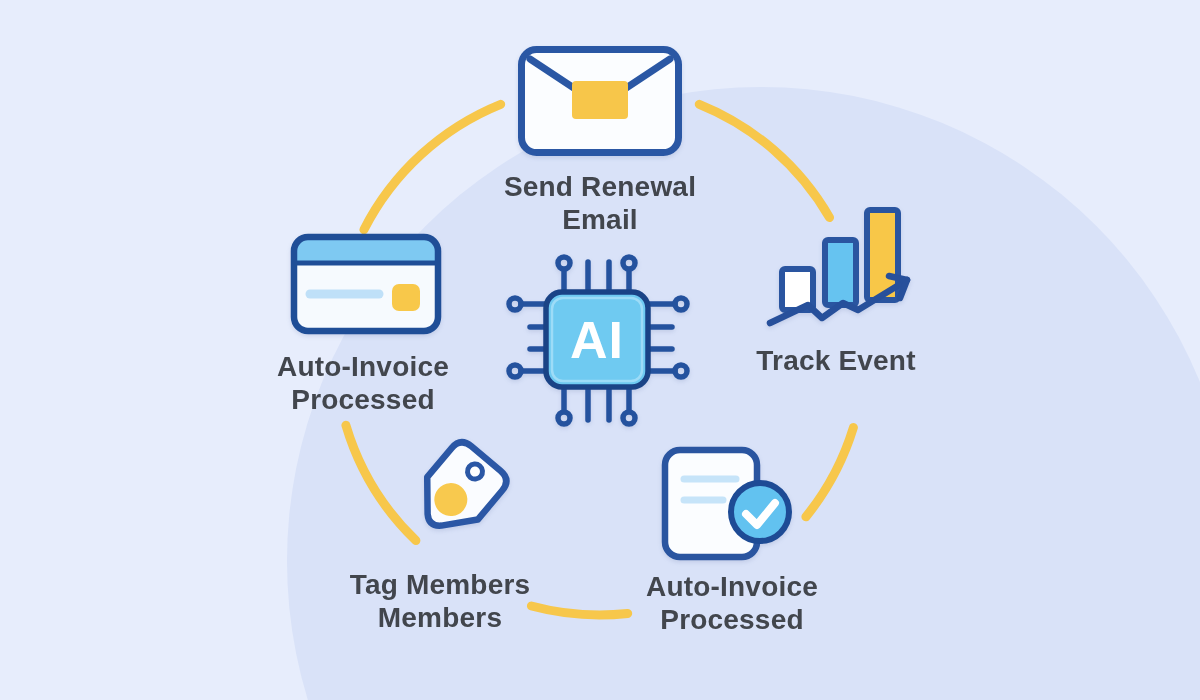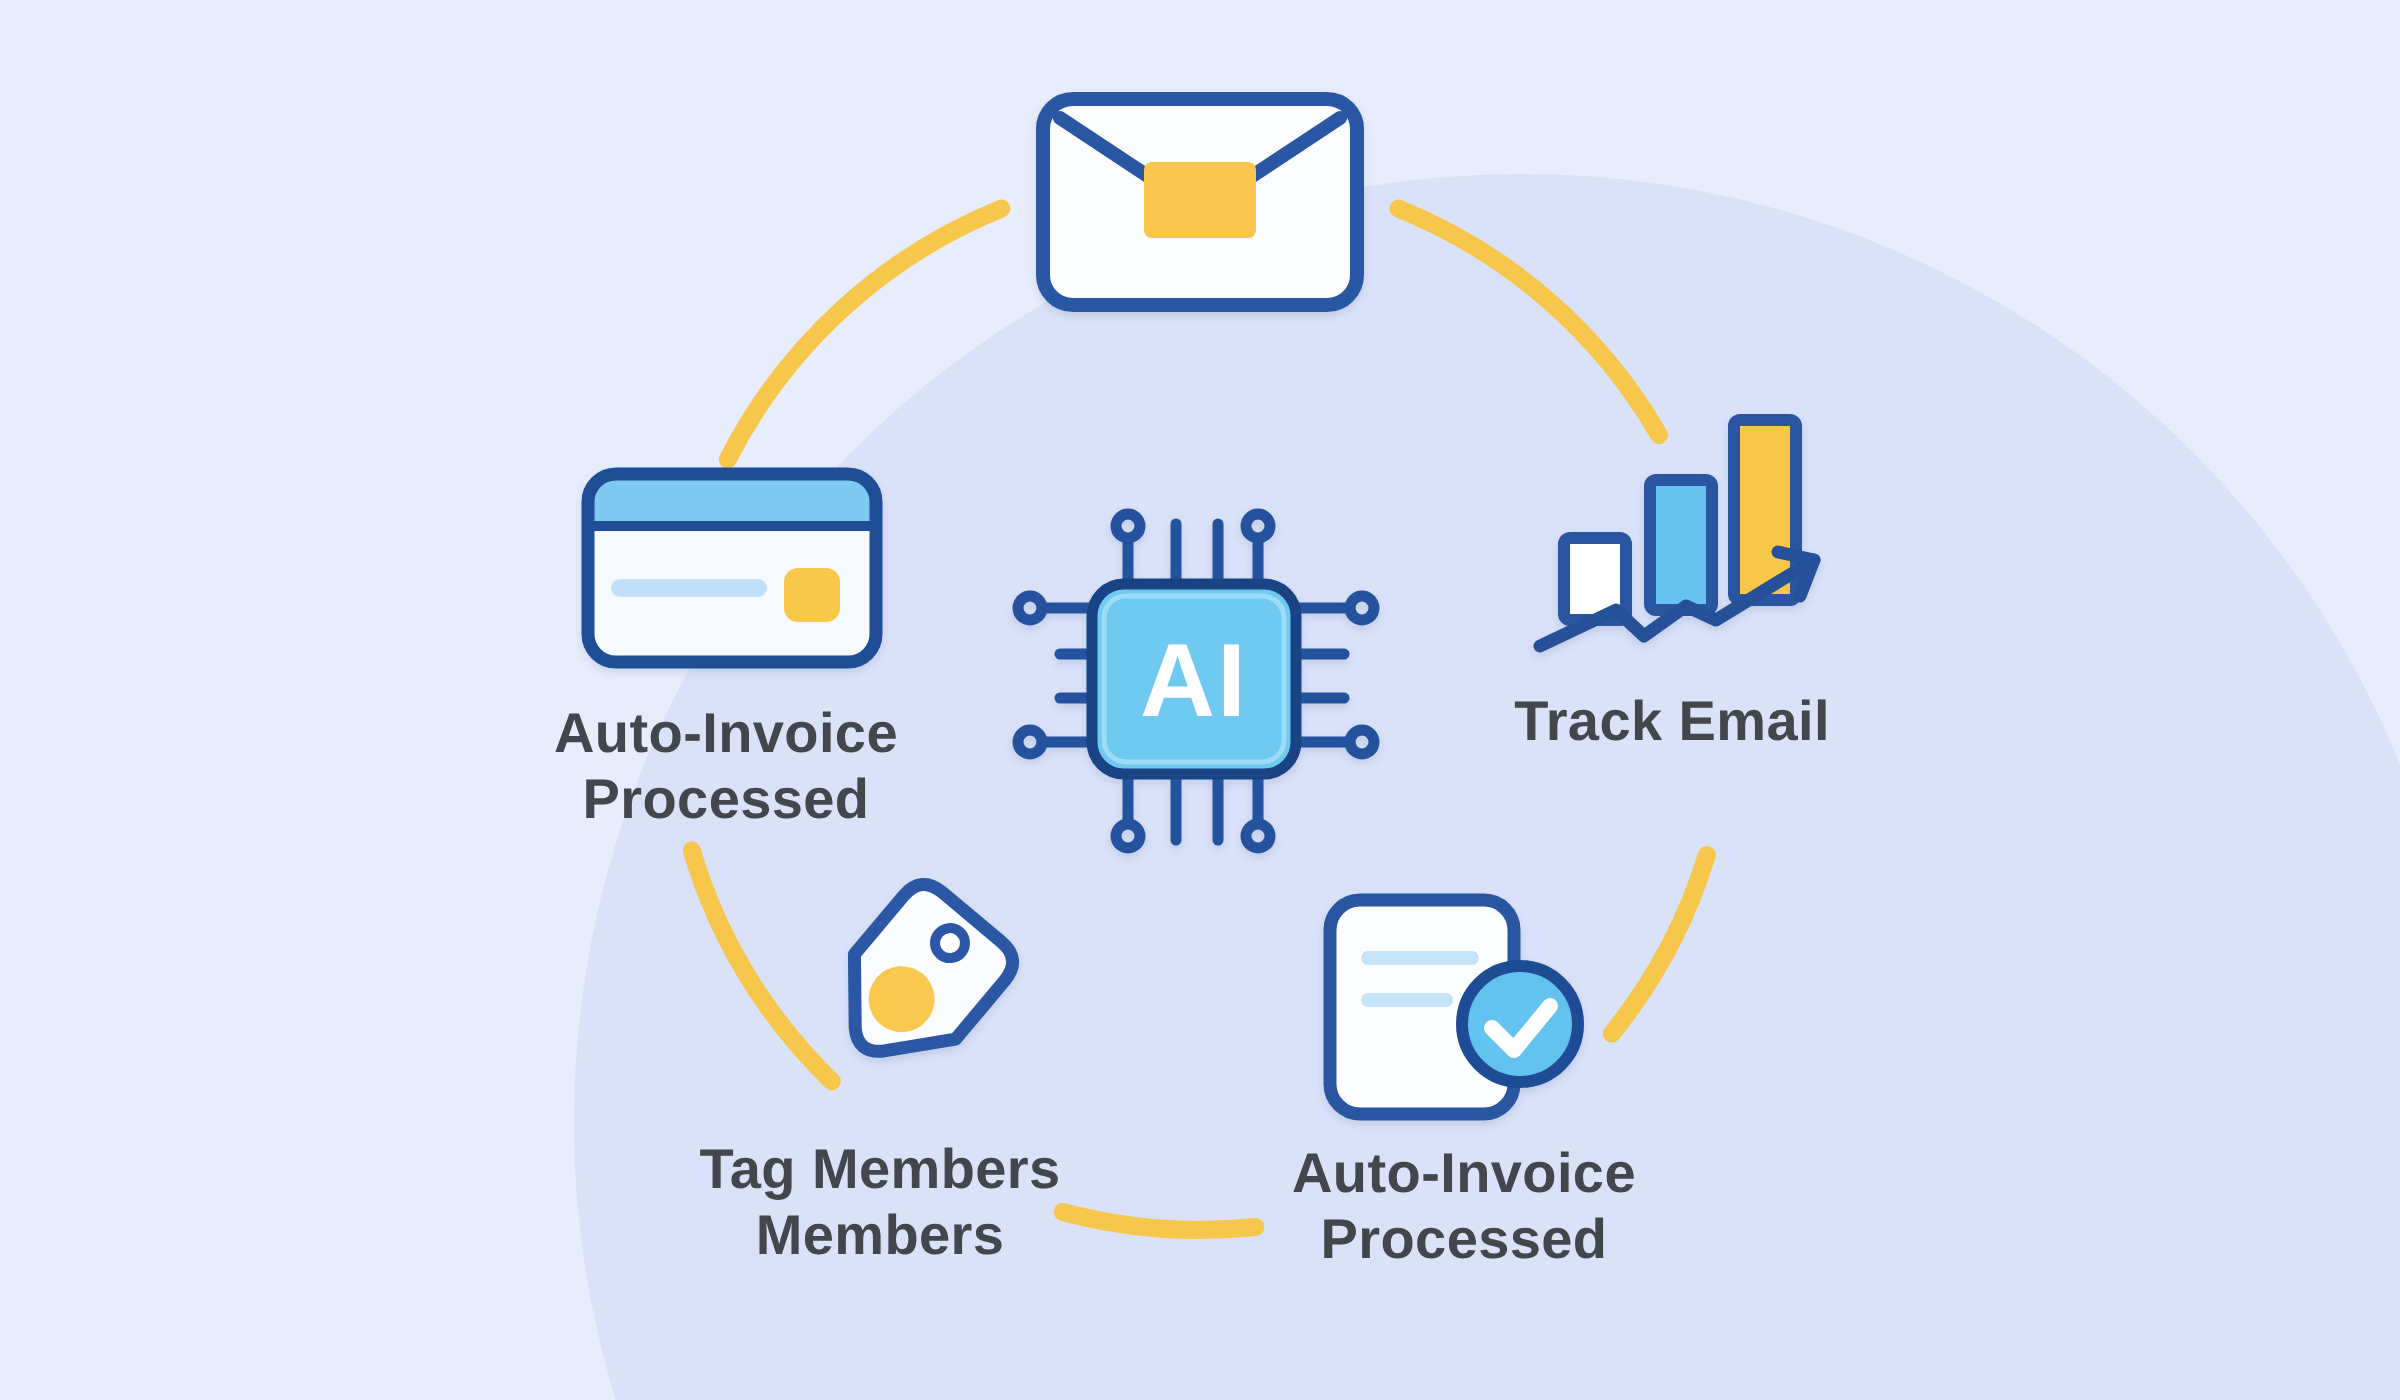--- a/index.html
+++ b/index.html
@@ -88,33 +88,35 @@
 
 <svg class="icon icon-envelope" viewBox="0 0 166 112">
   <rect x="4.5" y="4.5" width="157" height="103" rx="15" fill="#FBFDFF" stroke="#2A57A4" stroke-width="7"></rect>
   <g stroke="#2A57A4" stroke-width="7" stroke-linecap="round">
     <line x1="13" y1="14" x2="78" y2="57"></line>
     <line x1="153" y1="14" x2="88" y2="57"></line>
   </g>
   <rect x="55" y="36" width="56" height="38" rx="4" fill="#F7C64A"></rect>
 </svg>
 <div class="label label-top">
+  <div>Send Renewal</div>
+  <div>Email</div>
 </div>
 
 <svg class="icon icon-bars" viewBox="0 0 148 136">
   <rect x="16" y="71" width="31" height="41" rx="3" fill="#FFFFFF" stroke="#2A55A0" stroke-width="6"></rect>
   <rect x="59" y="42" width="31" height="65" rx="3" fill="#66C3F0" stroke="#2A55A0" stroke-width="6"></rect>
   <rect x="101" y="12" width="31" height="90" rx="3" fill="#F8C748" stroke="#2A55A0" stroke-width="6"></rect>
   <g fill="none" stroke="#27509B" stroke-width="6.5" stroke-linecap="round" stroke-linejoin="round">
     <path d="M4,125 L42,107 L56,120 L77,105 L92,112 L141,82"></path>
     <path d="M123,78 L141,82 L134,100"></path>
   </g>
 </svg>
 <div class="label label-right">
-  <div>Track Email</div>
+  <div>Track Event</div>
 </div>
 
 <svg class="icon icon-doc" viewBox="0 0 136 116">
   <rect x="5" y="4" width="92" height="107" rx="15" fill="#FBFDFF" stroke="#2A55A0" stroke-width="6.5"></rect>
   <g stroke="#C6E4F9" stroke-width="7" stroke-linecap="round">
     <line x1="24" y1="33" x2="76" y2="33"></line>
     <line x1="24" y1="54" x2="63" y2="54"></line>
   </g>
   <circle cx="100" cy="66" r="29" fill="#62C2F0" stroke="#1E4B95" stroke-width="6"></circle>
   <path d="M86,68 L97,79 L115,57" fill="none" stroke="#FFFFFF" stroke-width="8" stroke-linecap="round" stroke-linejoin="round"></path>

